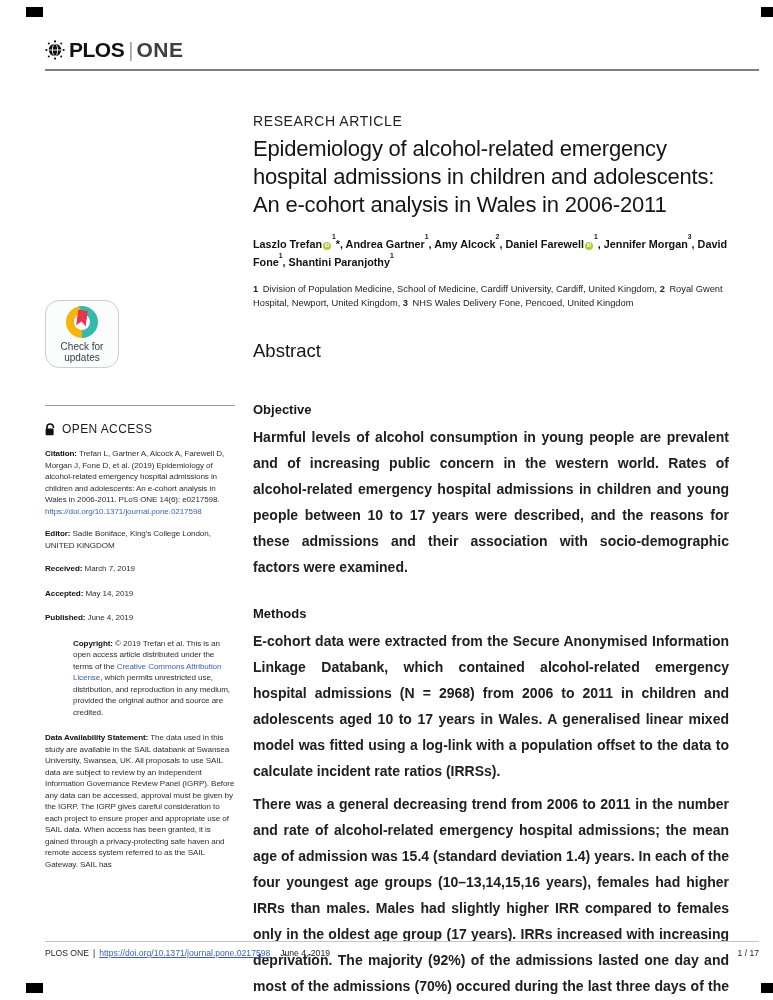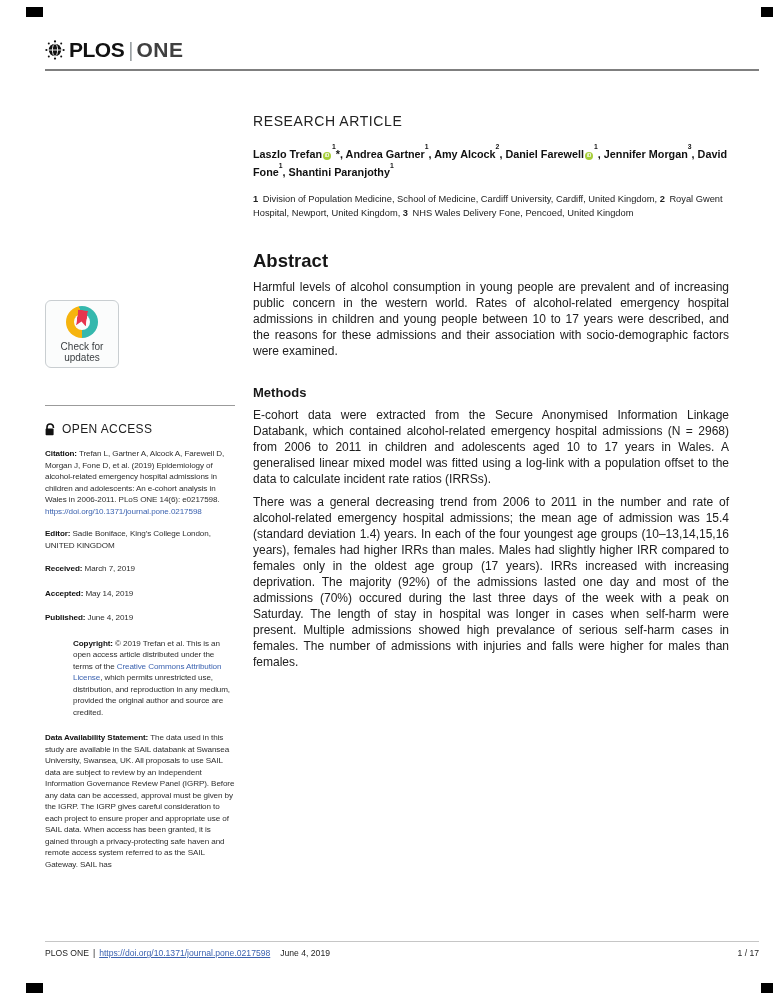--- a/index.html
+++ b/index.html
@@ -14,21 +14,21 @@
   .brand{position:absolute;left:45px;top:38px;display:flex;align-items:center;}
   .brand svg{display:block;margin-right:4px;}
   .brand-plos{font-size:21px;font-weight:bold;letter-spacing:-0.5px;color:#111;}
   .brand-sep{font-size:20px;color:#9aa0a3;margin:0 3px 0 4px;font-weight:normal;}
   .brand-one{font-size:21px;font-weight:bold;letter-spacing:0.5px;}
   .header-rule{position:absolute;left:45px;right:45px;top:69px;height:2px;background:#7f7f7f;}
 
   
   .col-side{position:absolute;left:45px;top:300px;width:190px;font-size:8.1px;
             letter-spacing:-0.1px;line-height:11.5px;color:#2e2e2e;}
-  .cfu-badge{width:72px;height:66px;border:1px solid #c9ced1;border-radius:6px;background:#fbfcfc;
+  .cfu-badge{width:72px;height:66px;border:1px solid #c9ced1;border-radius:14px;background:#fbfcfc;
              display:flex;flex-direction:column;align-items:center;justify-content:center;cursor:pointer;}
   .cfu-icon{position:relative;width:32px;height:32px;margin-bottom:3px;}
   .cfu-ring{position:absolute;left:0;top:0;width:32px;height:32px;border-radius:50%;
             background:conic-gradient(from 180deg,#f6b40e 0deg 170deg,#35b8ad 170deg 360deg);}
   .cfu-ring::after{content:"";position:absolute;left:8px;top:8px;width:16px;height:16px;border-radius:50%;background:#fbfcfc;}
   .cfu-flag{position:absolute;left:11px;top:4px;width:10px;height:16px;background:#e8354d;
             clip-path:polygon(0 0,100% 0,100% 100%,50% 72%,0 100%);transform:rotate(8deg);}
   .cfu-text{font-size:10px;line-height:11px;color:#3c4043;text-align:center;letter-spacing:0;}
   .side-rule{border:none;border-top:1px solid #9b9b9b;margin:37px 0 0 0;width:190px;}
   .oa-row{margin-top:17px;display:flex;align-items:center;}
@@ -43,24 +43,24 @@
   .kicker{font-size:14px;letter-spacing:0.6px;color:#222;}
   .title{margin-top:6px;font-size:22px;line-height:28px;font-weight:400;color:#151515;letter-spacing:-0.2px;}
   .authors{margin-top:14px;font-size:10.8px;font-weight:bold;line-height:16px;color:#111;}
   .authors sup{font-size:6.8px;position:relative;top:-4px;font-weight:bold;}
   .orcid{display:inline-block;width:8px;height:8px;border-radius:50%;background:#a6ce39;color:#fff;
          font-size:4.5px;line-height:8px;text-align:center;vertical-align:1px;margin:0 1px;cursor:pointer;font-weight:bold;}
   .affil{margin-top:12px;font-size:9.3px;line-height:14px;color:#222;}
   .affil b{margin-right:2px;}
   .corr{margin-top:12px;font-size:9.3px;}
   .corr .star{color:#222;margin-right:2px;}
-  .abs-h{margin-top:30px;font-size:18.5px;font-weight:700;color:#161616;}
+  .abs-h{margin-top:30px;font-size:18.5px;font-weight:400;color:#161616;}
   .sec-h{margin-top:26px;font-size:13px;font-weight:bold;color:#161616;}
   .sec-h.first{margin-top:40px;}
-  .sec-p{margin:7px 0 0 0;font-size:12px;line-height:16px;text-align:justify;color:#202020;}
+  .sec-p{margin:7px 0 0 0;font-size:14px;line-height:26px;text-align:justify;color:#202020;font-weight:bold;}
 
   
   .footer{position:absolute;left:45px;right:45px;top:941px;border-top:1px solid #c6c6c6;
           padding-top:6px;display:flex;justify-content:space-between;font-size:8.6px;color:#1d1d1d;}
   .footer .left span{margin-right:4px;}
   .footer a{color:#3c63b0;text-decoration:underline;cursor:pointer;}
   .footer .date{margin-left:10px;}
 </style>
 </head>
 <body>
@@ -127,28 +127,30 @@
 
     <p class="side-block" style="margin-top:13px;"><b>Published:</b><span> June 4, 2019</span></p>
 
     <p class="side-block" style="margin-top:14px;margin-left:28px;"><b>Copyright:</b><span> © 2019 Trefan et al. This is an open access article distributed under the terms of the </span><a class="link">Creative Commons Attribution License</a><span>, which permits unrestricted use, distribution, and reproduction in any medium, provided the original author and source are credited.</span></p>
 
     <p class="side-block" style="margin-top:14px;"><b>Data Availability Statement:</b><span> The data used in this study are available in the SAIL databank at Swansea University, Swansea, UK. All proposals to use SAIL data are subject to review by an independent Information Governance Review Panel (IGRP). Before any data can be accessed, approval must be given by the IGRP. The IGRP gives careful consideration to each project to ensure proper and appropriate use of SAIL data. When access has been granted, it is gained through a privacy-protecting safe haven and remote access system referred to as the SAIL Gateway. SAIL has</span></p>
   </div>
 
   <div class="col-main">
     <div class="kicker">RESEARCH ARTICLE</div>
+    <h1 class="title" style="margin:6px 0 0 0;">Epidemiology of alcohol-related emergency hospital admissions in children and adolescents: An e-cohort analysis in Wales in 2006-2011</h1>
 
     <div class="authors"><span>Laszlo Trefan<span class="orcid">iD</span><sup>1</sup>*, </span><span>Andrea Gartner<sup>1</sup>, </span><span>Amy Alcock<sup>2</sup>, </span><span>Daniel Farewell<span class="orcid">iD</span><sup>1</sup>, </span><span>Jennifer Morgan<sup>3</sup>, </span><span>David Fone<sup>1</sup>, </span><span>Shantini Paranjothy<sup>1</sup></span></div>
 
     <div class="affil"><b>1</b><span> Division of Population Medicine, School of Medicine, Cardiff University, Cardiff, United Kingdom, </span><b>2</b><span> Royal Gwent Hospital, Newport, United Kingdom, </span><b>3</b><span> NHS Wales Delivery Fone, Pencoed, United Kingdom</span></div>
 
 
     <div class="abs-h">Abstract</div>
 
+    <div class="sec-h first">Objective</div>
     <p class="sec-p">Harmful levels of alcohol consumption in young people are prevalent and of increasing public concern in the western world. Rates of alcohol-related emergency hospital admissions in children and young people between 10 to 17 years were described, and the reasons for these admissions and their association with socio-demographic factors were examined.</p>
 
     <div class="sec-h">Methods</div>
     <p class="sec-p">E-cohort data were extracted from the Secure Anonymised Information Linkage Databank, which contained alcohol-related emergency hospital admissions (N = 2968) from 2006 to 2011 in children and adolescents aged 10 to 17 years in Wales. A generalised linear mixed model was fitted using a log-link with a population offset to the data to calculate incident rate ratios (IRRSs).</p>
 
     <p class="sec-p">There was a general decreasing trend from 2006 to 2011 in the number and rate of alcohol-related emergency hospital admissions; the mean age of admission was 15.4 (standard deviation 1.4) years. In each of the four youngest age groups (10–13,14,15,16 years), females had higher IRRs than males. Males had slightly higher IRR compared to females only in the oldest age group (17 years). IRRs increased with increasing deprivation. The majority (92%) of the admissions lasted one day and most of the admissions (70%) occured during the last three days of the week with a peak on Saturday. The length of stay in hospital was longer in cases when self-harm were present. Multiple admissions showed high prevalance of serious self-harm cases in females. The number of admissions with injuries and falls were higher for males than females.</p>
   </div>
 
   <div class="footer">
     <span class="left">

